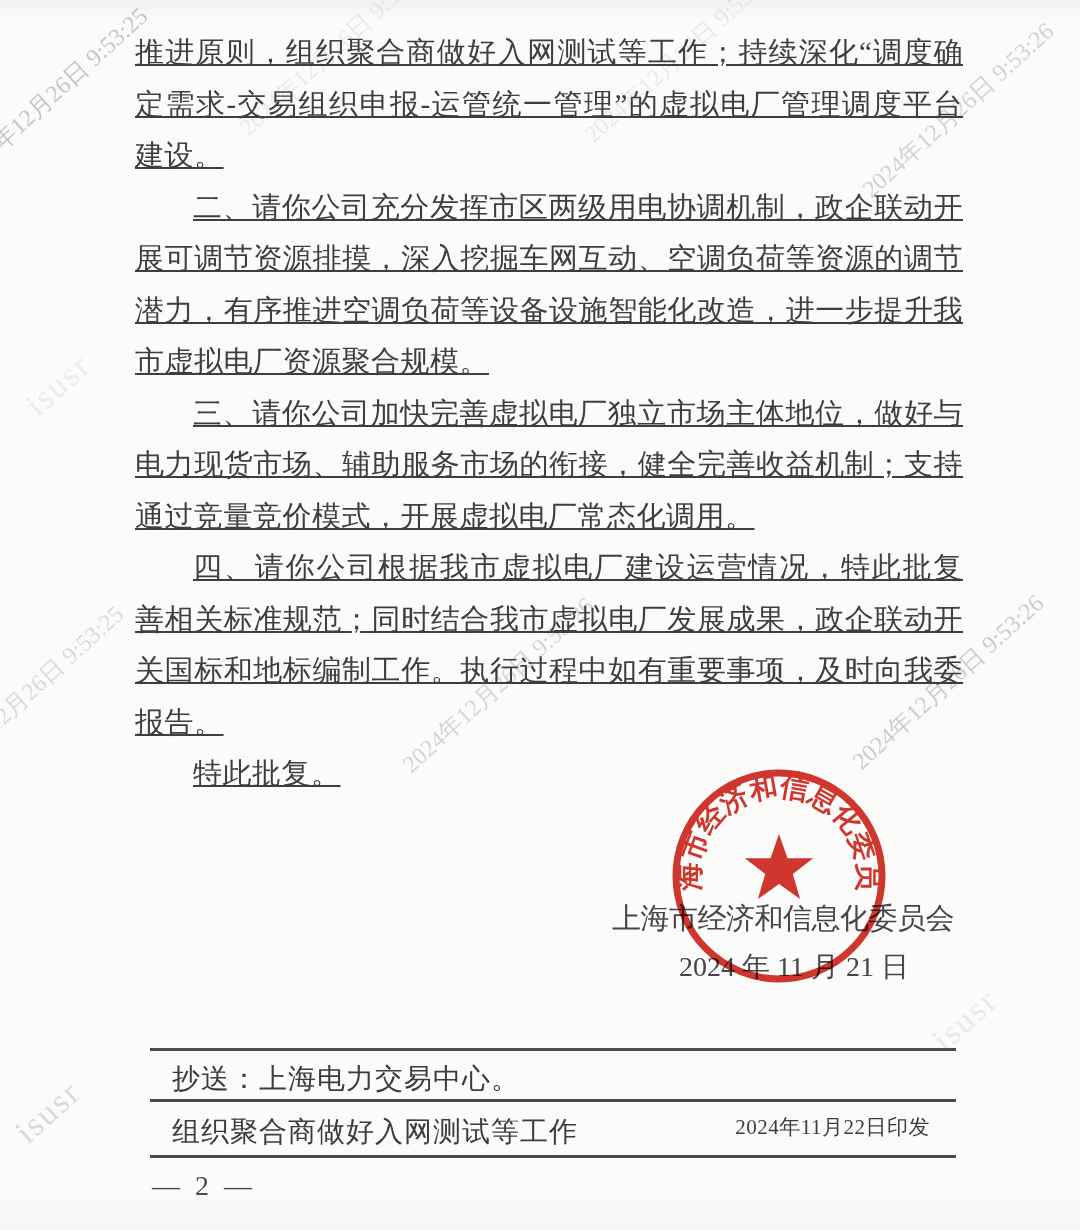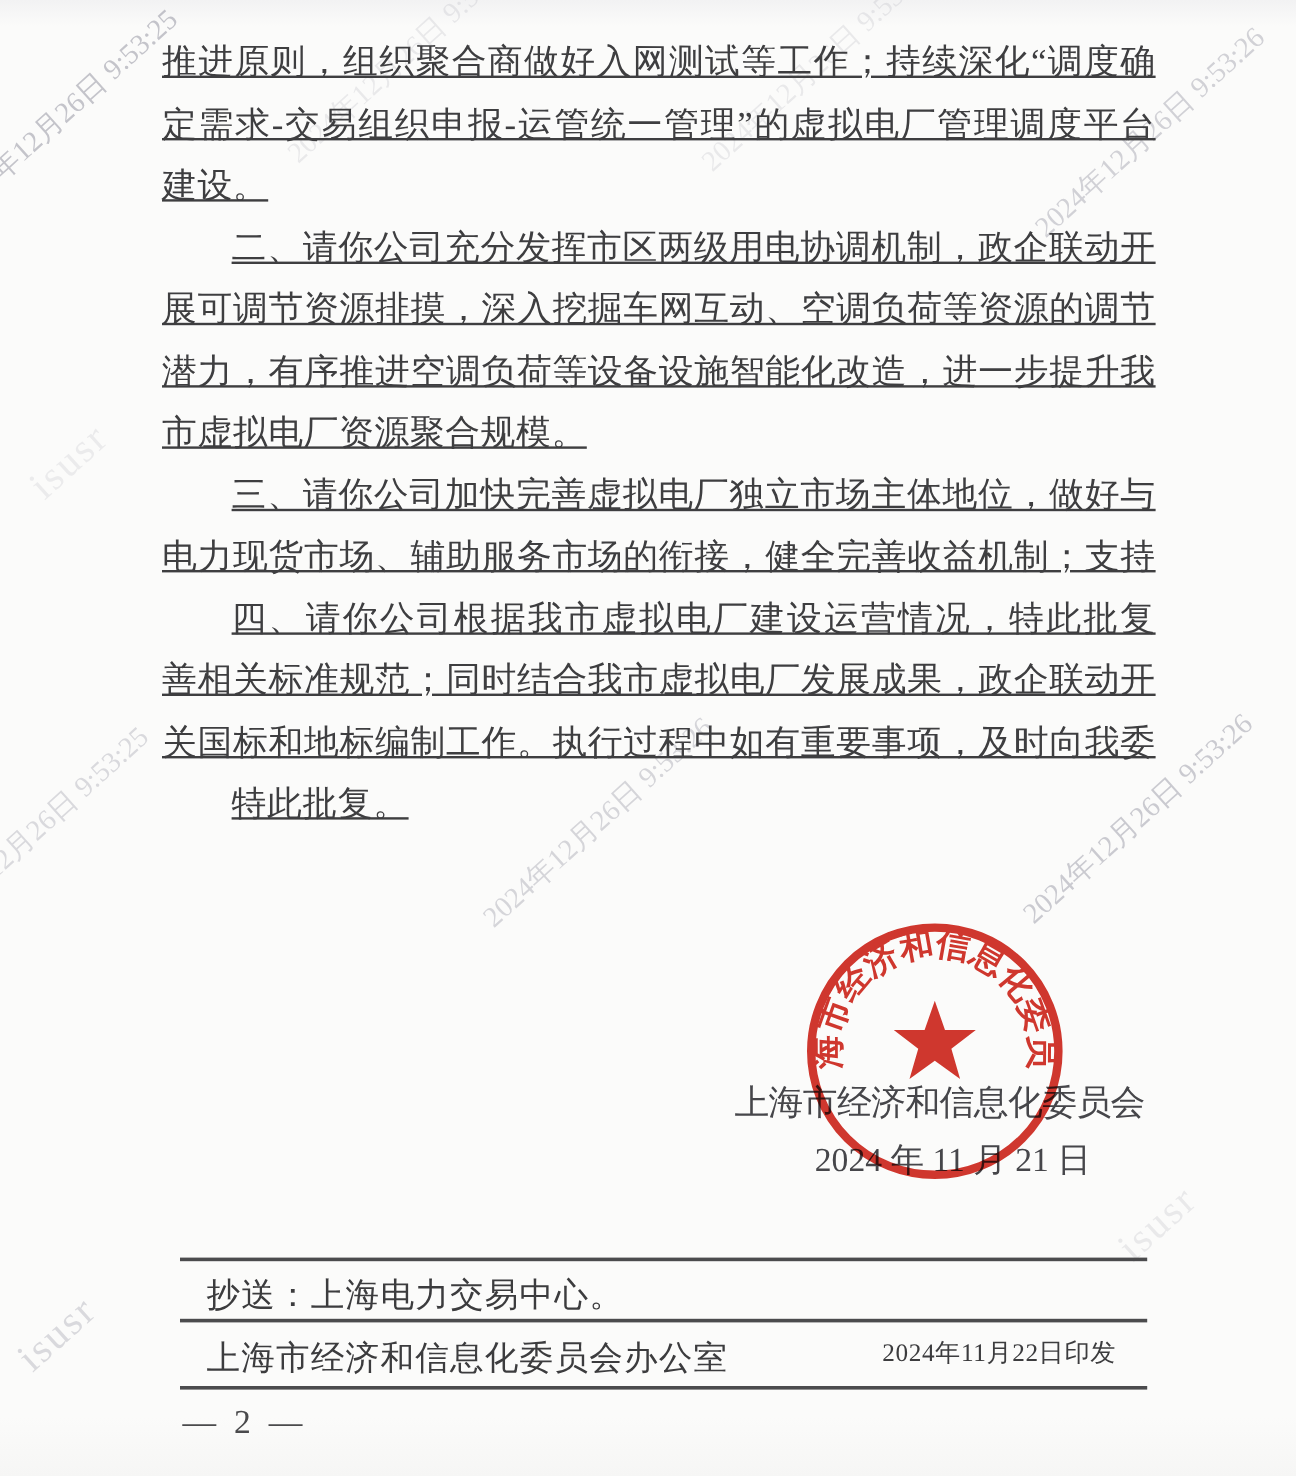--- a/index.html
+++ b/index.html
@@ -97,39 +97,41 @@
   <div class="doc-body">
       <div class="bline">推进原则，组织聚合商做好入网测试等工作；持续深化“调度确</div>
       <div class="bline">定需求-交易组织申报-运管统一管理”的虚拟电厂管理调度平台</div>
       <div class="bline end">建设。</div>
       <div class="bline indent">二、请你公司充分发挥市区两级用电协调机制，政企联动开</div>
       <div class="bline">展可调节资源排摸，深入挖掘车网互动、空调负荷等资源的调节</div>
       <div class="bline">潜力，有序推进空调负荷等设备设施智能化改造，进一步提升我</div>
       <div class="bline end">市虚拟电厂资源聚合规模。</div>
       <div class="bline indent">三、请你公司加快完善虚拟电厂独立市场主体地位，做好与</div>
       <div class="bline">电力现货市场、辅助服务市场的衔接，健全完善收益机制；支持</div>
+      <div class="bline end">通过竞量竞价模式，开展虚拟电厂常态化调用。</div>
       <div class="bline indent">四、请你公司根据我市虚拟电厂建设运营情况，特此批复</div>
       <div class="bline">善相关标准规范；同时结合我市虚拟电厂发展成果，政企联动开</div>
       <div class="bline">关国标和地标编制工作。执行过程中如有重要事项，及时向我委</div>
+      <div class="bline end">报告。</div>
       <div class="bline indent end">特此批复。</div>
     </div>
 
   <div class="signature">上海市经济和信息化委员会</div>
   <div class="sign-date">2024 年 11 月 21 日</div>
 
   <svg class="seal" viewBox="0 0 232 232">
     <circle cx="115" cy="113" r="103" fill="none" stroke="#d0271d" stroke-width="7"></circle>
     <polygon fill="#d0271d" points="115,71 123.5,95.3 149.2,95.3 128.8,110.9 136.1,136.1 115,121.0 93.9,136.1 101.2,110.9 80.8,95.3 106.5,95.3"></polygon>
     <path id="sealArc" d="M 39.8 140.4 A 80 80 0 1 1 190.2 140.4" fill="none"></path>
     <text font-size="28" font-weight="bold" fill="#d0271d" letter-spacing="0">
       <textPath href="#sealArc" startOffset="50%" text-anchor="middle">上海市经济和信息化委员会</textPath>
     </text>
   </svg>
 
   <div class="rule rule1"></div>
   <div class="cc-line">抄送：上海电力交易中心。</div>
   <div class="rule rule2"></div>
-  <div class="office-line">上海市经济和信息化委员会办公室</div>
+  <div class="office-line">组织聚合商做好入网测试等工作</div>
   <div class="print-date">2024年11月22日印发</div>
   <div class="rule rule3"></div>
   <div class="page-num">— 2 —</div>
 
 </div>
 
 </body></html>

